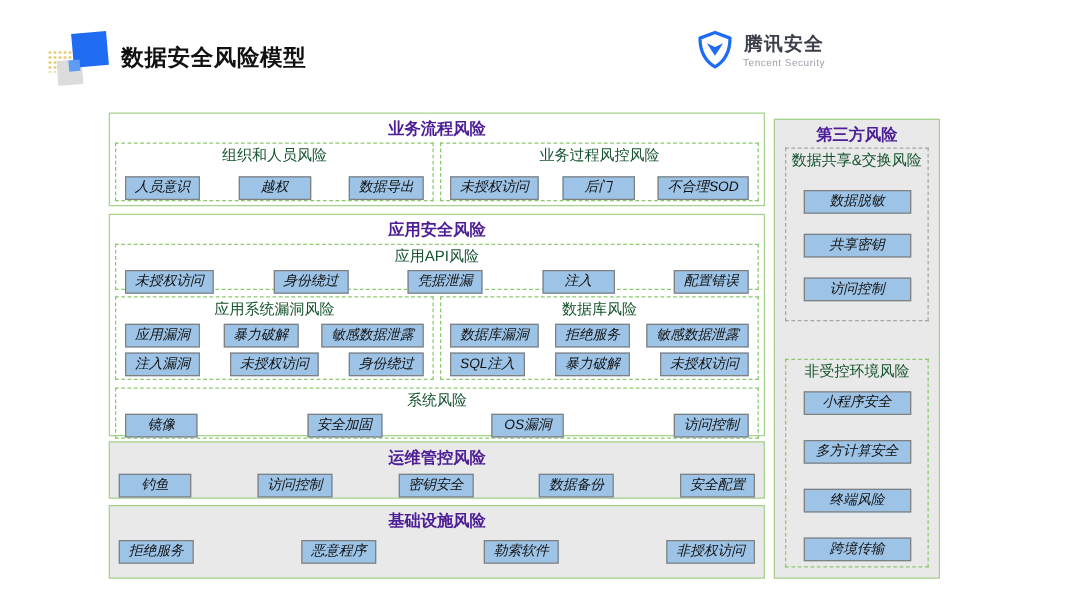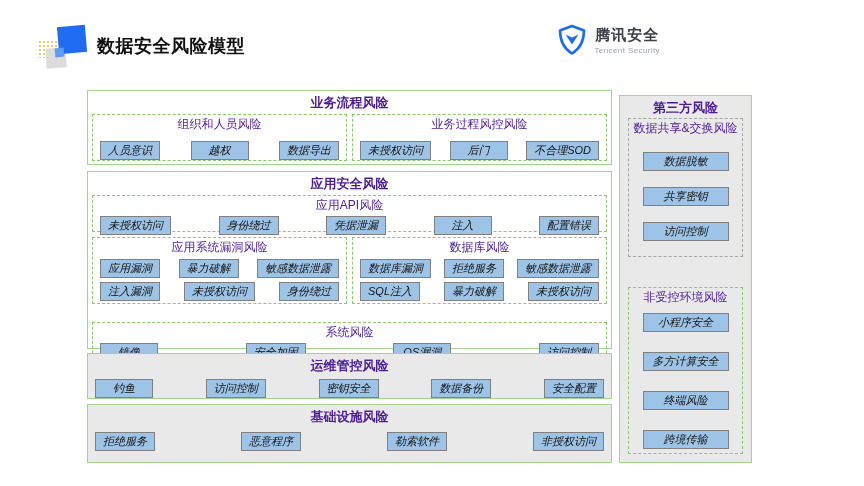--- a/index.html
+++ b/index.html
@@ -19,41 +19,41 @@
   .page-title{position:absolute;left:97px;top:34px;font-size:18px;font-weight:bold;color:#111;letter-spacing:.5px;}
   .brand{position:absolute;right:36px;top:24px;display:flex;align-items:center;gap:7px;}
   .brand-txt .cn{font-size:15px;font-weight:bold;color:#3a3f4a;letter-spacing:1px;}
   .brand-txt .en{font-size:8px;color:#9aa0aa;margin-top:1px;letter-spacing:.4px;}
   
   .panel{position:absolute;box-sizing:border-box;border:1px solid #a5d28c;background:#ffffff;}
   .panel.gray{background:#e9e9e9;}
   .p-title{text-align:center;font-size:13px;font-weight:bold;color:#4c1d95;line-height:17px;margin-top:3px;}
   .sub{box-sizing:border-box;border:1px dashed #8bc96c;}
   .sub.graydash{border:1px dashed #a6a6a6;}
-  .s-title{text-align:center;font-size:12px;color:#4c1d95;line-height:15px;margin-top:2px;}
+  .s-title{text-align:center;font-size:12px;color:#14532d;line-height:15px;margin-top:2px;}
   .box{
     box-sizing:border-box;background:#9dc3e6;border:1px solid #808080;
     font-size:11px;line-height:15px;color:#111;text-align:center;
     padding:1px 7px;min-width:58px;white-space:nowrap;font-style:italic;
   }
   .row{display:flex;justify-content:space-between;align-items:center;padding:0 7px;}
   .cols{display:flex;gap:5px;padding:0 4px;}
   .col-box{display:flex;flex-direction:column;align-items:center;}
   
   .p-business{left:87px;top:90px;width:525px;height:75px;}
   .p-business .cols{margin-top:3px;}
   .p-business .sub{flex:1;height:47px;}
   .p-business .row{margin-top:9px;}
   .p-app{left:87px;top:171px;width:525px;height:178px;}
   .sub-api{margin:3px 4px 0 4px;height:37px;}
   .sub-api .row{margin-top:3px;}
   .mid{display:flex;gap:5px;margin:5px 4px 0 4px;justify-content:space-between;}
   .mid .sub{flex:1;height:67px;}
   .mid .row{margin-top:4px;}
-  .sub-sys{margin:18px 4px 0 4px;height:41px;}
+  .sub-sys{margin:6px 4px 0 4px;height:41px;}
   .sub-sys .row{margin-top:3px;}
   .p-ops{left:87px;top:353px;width:525px;height:46px;}
   .p-ops .row{margin-top:5px;}
   .p-infra{left:87px;top:404px;width:525px;height:59px;}
   .p-infra .row{margin-top:7px;}
   .p-third{left:619px;top:95px;width:133px;height:368px;}
   .third-sub{position:absolute;left:8px;right:8px;}
   .sub-share{top:22px;height:139px;}
   .sub-uncontrolled{top:191px;height:167px;}
   .third-sub .col-box{gap:16px;margin-top:16px;}

